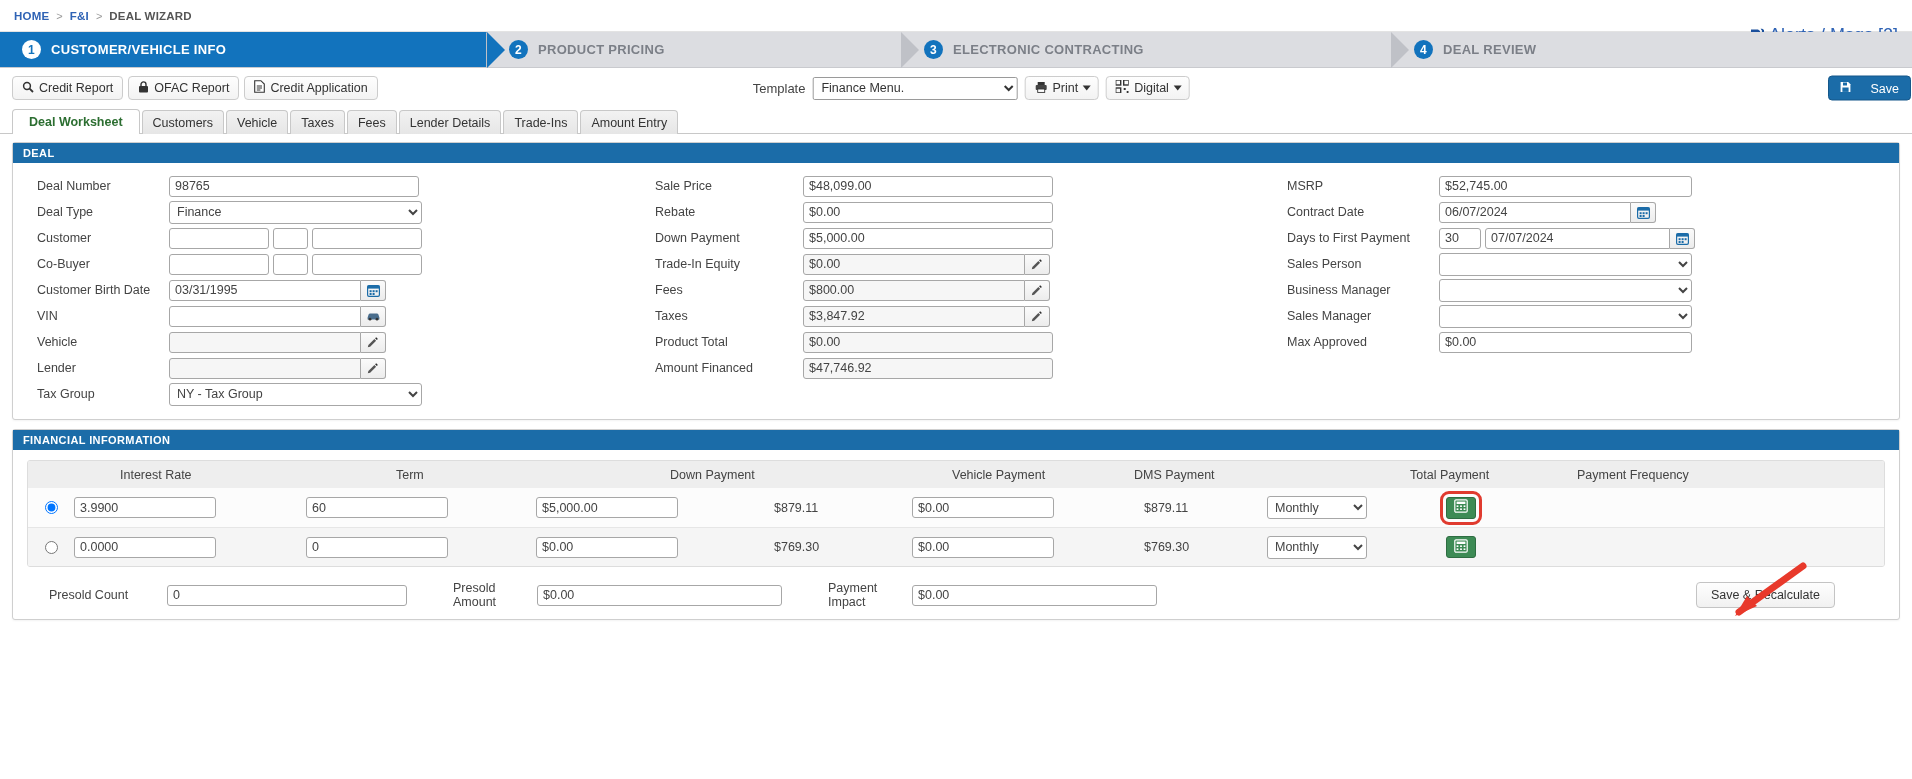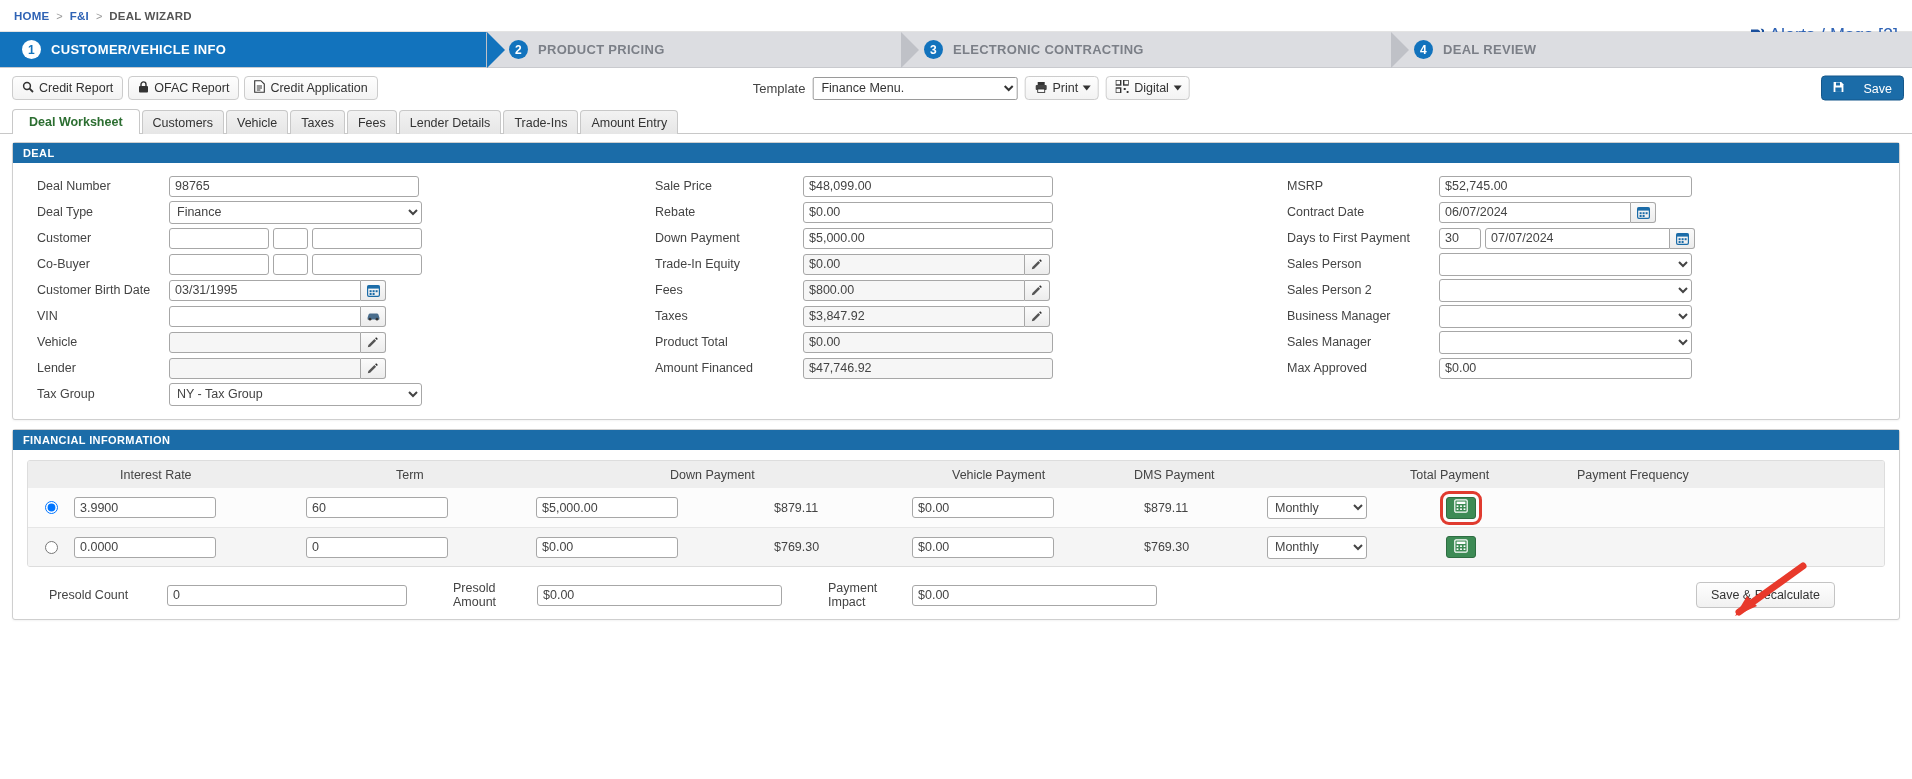--- a/index.html
+++ b/index.html
@@ -91,21 +91,21 @@
     font-family:"Liberation Sans", sans-serif; padding-left:4px;
   }
   .split { display:inline-flex; }
   .split .btn { border-radius:4px; padding-right:20px; position:relative; }
   .split .btn .caret {
     position:absolute; right:7px; top:50%; transform:translateY(-50%);
     border-left:4px solid transparent; border-right:4px solid transparent;
     border-top:5px solid #333;
   }
   .save-btn {
-    position:absolute; right:8px; top:50%; transform:translateY(-50%);
+    position:absolute; right:1px; top:50%; transform:translateY(-50%);
     background:#1b6ca8; border:1px solid #15578a; color:#fff;
     border-radius:4px; height:25px; padding:0 11px;
     display:inline-flex; align-items:center; gap:20px;
     font-size:12.5px; cursor:pointer;
   }
 
   
   .tabs {
     display:flex; align-items:flex-end; gap:2px;
     padding:0 12px; height:26px; position:relative;
@@ -554,24 +554,20 @@
                       <rect x="5.6" y="9" width="2" height="2" fill="#1b6ca8"></rect>
                     </svg>
                 </span>
               </span>
             </div>
             <div class="row">
               <span class="lbl">Sales Person</span>
               <select class="fld w253"><option></option></select>
             </div>
             <div class="row">
-              <span class="lbl">Sales Person 2</span>
-              <select class="fld w253"><option></option></select>
-            </div>
-            <div class="row">
               <span class="lbl">Business Manager</span>
               <select class="fld w253"><option></option></select>
             </div>
             <div class="row">
               <span class="lbl">Sales Manager</span>
               <select class="fld w253"><option></option></select>
             </div>
             <div class="row">
               <span class="lbl">Max Approved</span>
               <input class="fld w253" value="$0.00" style="">

